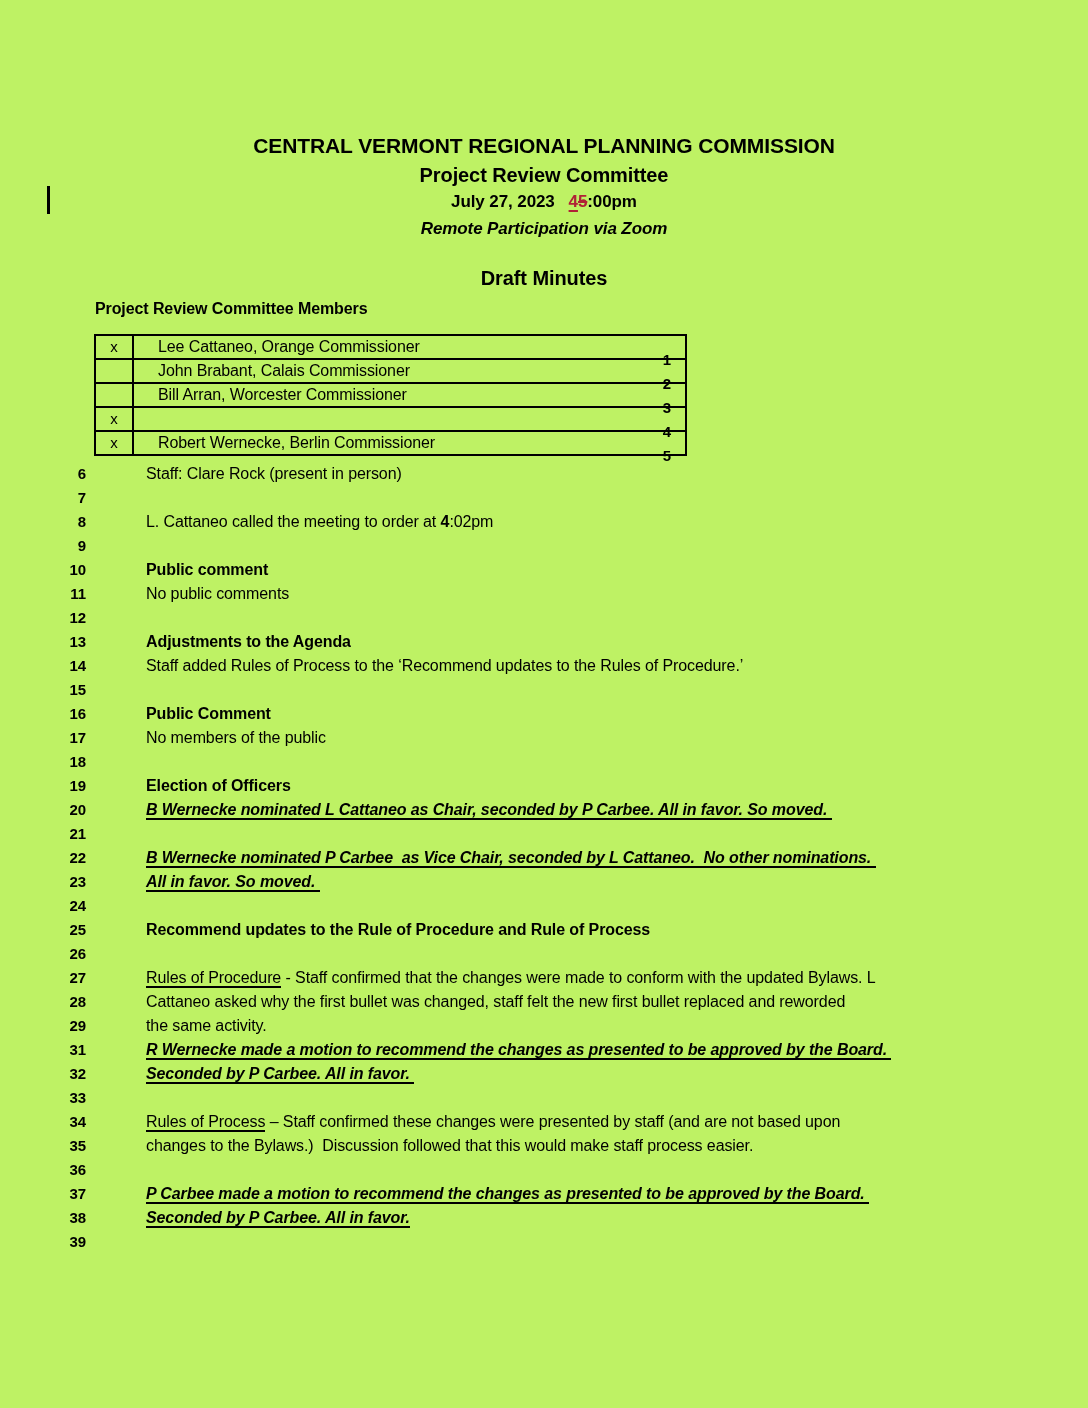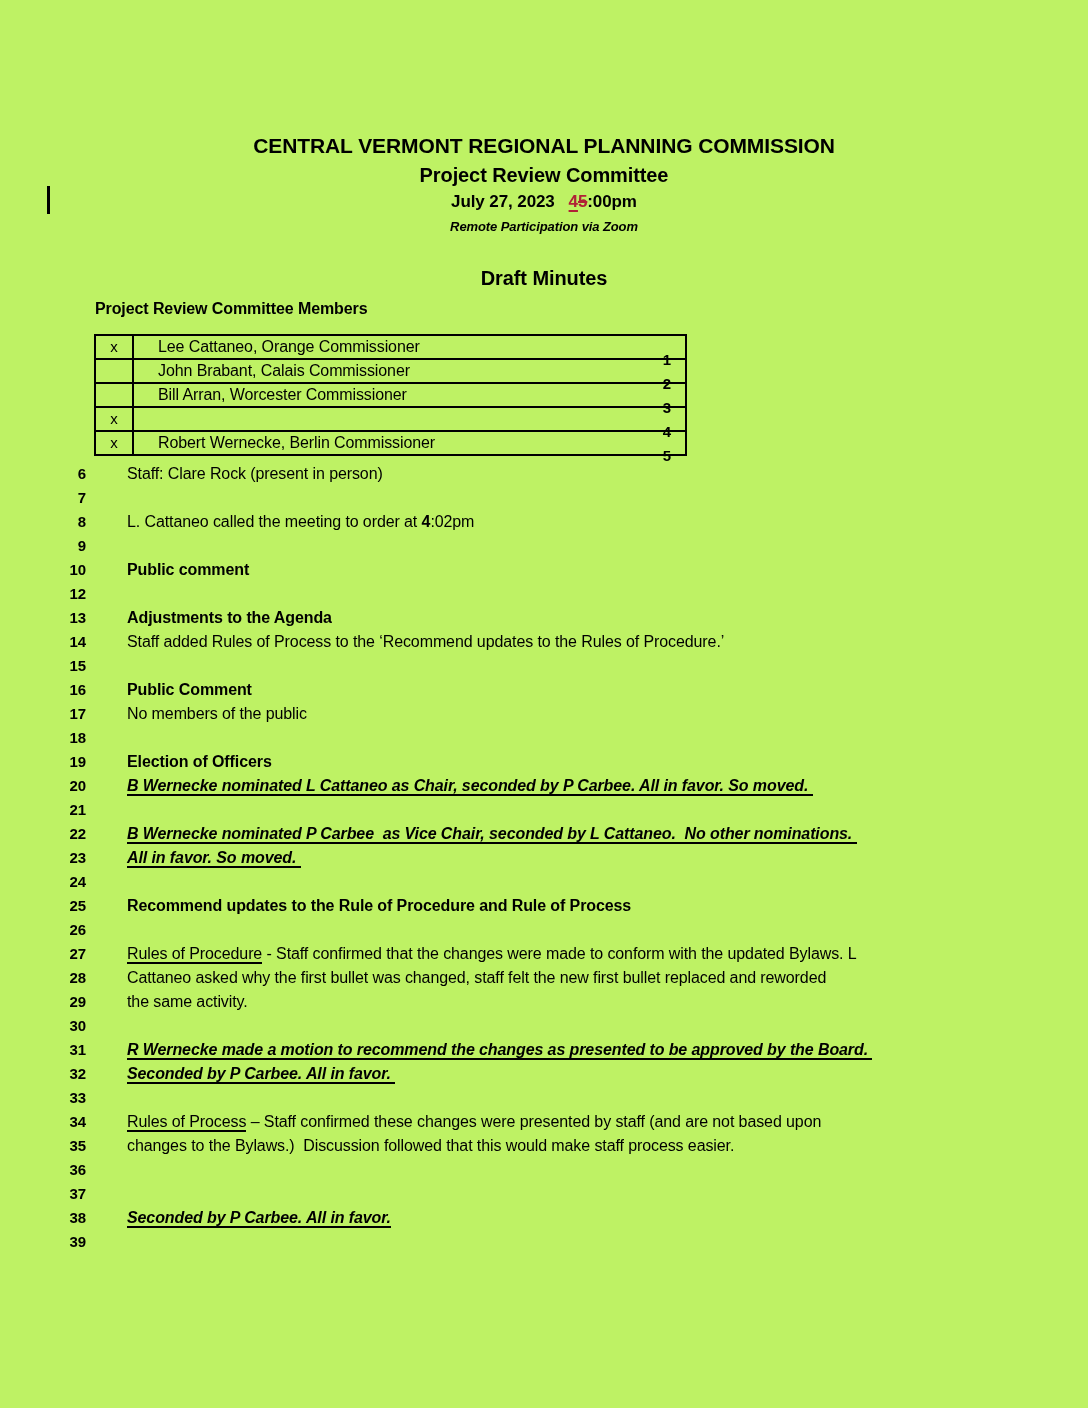--- a/index.html
+++ b/index.html
@@ -8,39 +8,39 @@
     font-family:"Liberation Sans",sans-serif;color:#000;overflow:hidden;
     letter-spacing:-0.1px;
   }
   
   .change-bar{position:absolute;left:47px;top:186px;width:3px;height:28px;background:#000;}
   
   .hdr{position:absolute;left:0;width:100%;text-align:center;font-weight:bold;white-space:pre;}
   .hdr-title{top:134px;font-size:21px;}
   .hdr-subtitle{top:164px;font-size:20px;}
   .hdr-date{top:192px;font-size:17px;}
-  .hdr-location{top:219px;font-size:13px;font-style:italic;}
+  .hdr-location{top:219px;font-size:17px;font-style:italic;}
   .doc-title{top:267px;font-size:20px;}
   .ins{text-decoration:underline;text-decoration-thickness:2px;text-underline-offset:3px;}
   .del{text-decoration:line-through;text-decoration-thickness:2px;}
   
   .members-heading{position:absolute;top:300px;left:95px;font-size:16px;font-weight:bold;}
   
   .att-table{position:absolute;top:334px;left:94px;width:593px;border:2px solid #000;box-sizing:border-box;}
   .att-row{position:relative;display:flex;height:24px;box-sizing:border-box;border-top:2px solid #000;}
   .att-row:first-child{height:22.4px;border-top:none;}
   .att-presence{width:38px;flex:0 0 38px;border-right:2px solid #000;box-sizing:border-box;
     text-align:center;font-size:15px;line-height:21px;}
   .att-name{flex:1;padding-left:24px;font-size:16px;line-height:21px;white-space:pre;}
   .att-lineno{position:absolute;right:14px;bottom:-9px;font-size:15px;font-weight:600;line-height:1;z-index:2;}
   
   .lines{position:absolute;top:462px;left:0;width:100%;}
   .mline{display:flex;height:24px;box-sizing:border-box;}
   .mline-no{width:86px;flex:0 0 86px;text-align:right;font-size:15px;font-weight:600;line-height:24px;}
-  .mline-text{margin-left:41px;font-size:16px;line-height:24px;white-space:pre;}
+  .mline-text{margin-left:60px;font-size:16px;line-height:24px;white-space:pre;}
   .seg-bold{font-weight:bold;}
   .seg-motion{font-weight:bold;font-style:italic;border-bottom:2px solid #000;}
   .seg-underline{border-bottom:2px solid #000;}
 </style>
 </head>
 <body>
 
 <div class="page">
 
   <div class="change-bar"></div>
@@ -98,20 +98,24 @@
       </div>
       <div class="mline">
         <div class="mline-no">9</div>
         <div class="mline-text"></div>
       </div>
       <div class="mline">
         <div class="mline-no">10</div>
         <div class="mline-text"><span class="seg-bold">Public comment</span></div>
       </div>
       <div class="mline">
+        <div class="mline-no">11</div>
+        <div class="mline-text"><span>No public comments</span></div>
+      </div>
+      <div class="mline">
         <div class="mline-no">12</div>
         <div class="mline-text"></div>
       </div>
       <div class="mline">
         <div class="mline-no">13</div>
         <div class="mline-text"><span class="seg-bold">Adjustments to the Agenda</span></div>
       </div>
       <div class="mline">
         <div class="mline-no">14</div>
         <div class="mline-text"><span>Staff added Rules of Process to the ‘Recommend updates to the Rules of Procedure.’</span></div>
@@ -170,24 +174,20 @@
       </div>
       <div class="mline">
         <div class="mline-no">28</div>
         <div class="mline-text"><span>Cattaneo asked why the first bullet was changed, staff felt the new first bullet replaced and reworded</span></div>
       </div>
       <div class="mline">
         <div class="mline-no">29</div>
         <div class="mline-text"><span>the same activity.</span></div>
       </div>
       <div class="mline">
-        <div class="mline-no">30</div>
-        <div class="mline-text"></div>
-      </div>
-      <div class="mline">
         <div class="mline-no">31</div>
         <div class="mline-text"><span class="seg-motion">R Wernecke made a motion to recommend the changes as presented to be approved by the Board.&nbsp;</span></div>
       </div>
       <div class="mline">
         <div class="mline-no">32</div>
         <div class="mline-text"><span class="seg-motion">Seconded by P Carbee. All in favor.&nbsp;</span></div>
       </div>
       <div class="mline">
         <div class="mline-no">33</div>
         <div class="mline-text"></div>
@@ -199,20 +199,21 @@
       <div class="mline">
         <div class="mline-no">35</div>
         <div class="mline-text"><span>changes to the Bylaws.)&nbsp; Discussion followed that this would make staff process easier.</span></div>
       </div>
       <div class="mline">
         <div class="mline-no">36</div>
         <div class="mline-text"></div>
       </div>
       <div class="mline">
         <div class="mline-no">37</div>
+        <div class="mline-text"><span class="seg-motion">P Carbee made a motion to recommend the changes as presented to be approved by the Board.&nbsp;</span></div>
       </div>
       <div class="mline">
         <div class="mline-no">38</div>
         <div class="mline-text"><span class="seg-motion">Seconded by P Carbee. All in favor.</span></div>
       </div>
       <div class="mline">
         <div class="mline-no">39</div>
         <div class="mline-text"></div>
       </div>
     </div>

